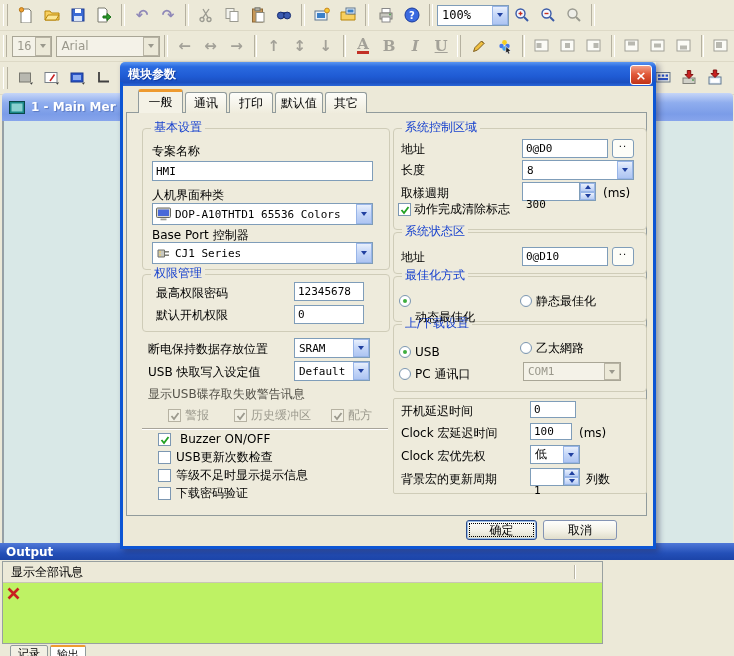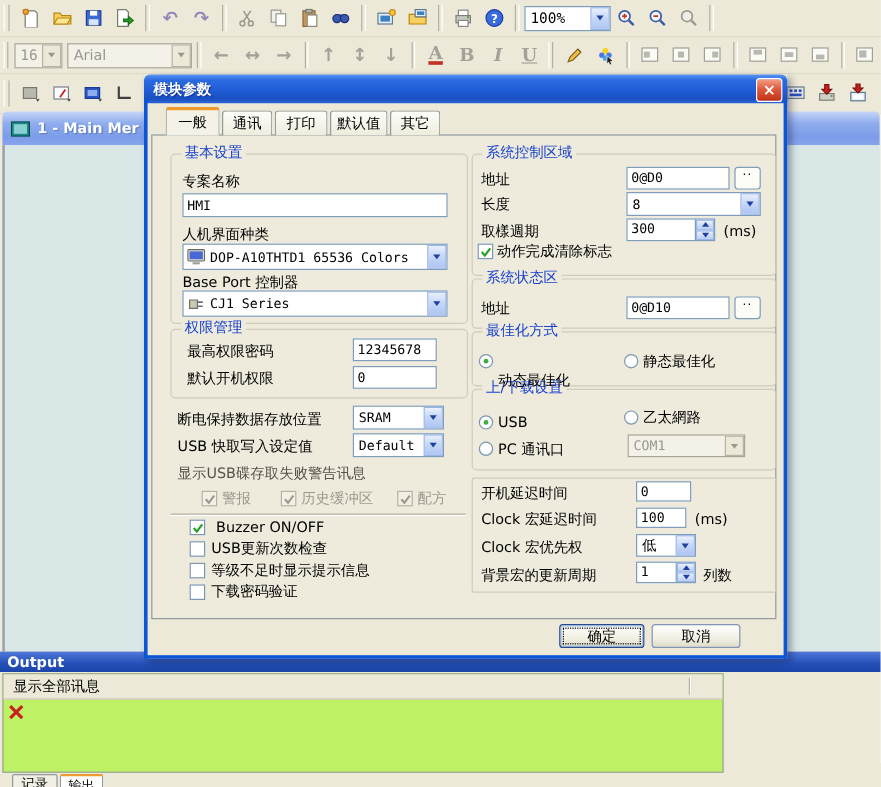--- a/index.html
+++ b/index.html
@@ -66,21 +66,21 @@
   .txt{position:absolute;border:1px solid #7f9db9;background:#fff;font:11px "DejaVu Sans Mono",monospace;
        padding:1px 3px;box-sizing:border-box;z-index:4;outline:none;}
   .ccombo{position:absolute;z-index:4;}
   .cb{position:absolute;width:13px;height:13px;border:1px solid #7c97b2;background:#fff;display:flex;
       align-items:center;justify-content:center;box-sizing:border-box;z-index:4;}
   .cb.dis{background:#f2f0e4;border-color:#b6b2a2;}
   .rd{position:absolute;width:12px;height:12px;border:1px solid #7c97b2;border-radius:50%;z-index:4;
       background:radial-gradient(circle at 40% 35%,#fff 55%,#dfe5ea);box-sizing:border-box;}
   .rd.on::after{content:"";position:absolute;left:3px;top:3px;width:4px;height:4px;border-radius:50%;background:#3fae3f;}
   .spinner{position:absolute;display:flex;border:1px solid #7f9db9;background:#fff;box-sizing:border-box;z-index:4;}
-  .spinval{flex:1;font:11px "DejaVu Sans Mono",monospace;padding:1px 3px;}
+  .spinval{flex:1;font:11px "DejaVu Sans Mono",monospace;padding:15px 3px;}
   .spincol{width:15px;display:flex;flex-direction:column;border-left:1px solid #7f9db9;}
   .spb{flex:1;background:linear-gradient(180deg,#e9f0fc,#b9cdf4);border:1px solid #98b5e8;display:flex;
        align-items:center;justify-content:center;box-sizing:border-box;}
   .tup{width:0;height:0;border-left:3px solid transparent;border-right:3px solid transparent;border-bottom:4px solid #2040a0;}
   .tdn{width:0;height:0;border-left:3px solid transparent;border-right:3px solid transparent;border-top:4px solid #2040a0;}
   .btn{position:absolute;background:linear-gradient(180deg,#fefefc,#f3f1e6 55%,#e0ddcb);border:1px solid #8494b4;
        border-radius:3px;font-size:12px;display:flex;align-items:center;justify-content:center;box-sizing:border-box;z-index:4;}
   .btn.def{border-color:#2a4a8c;box-shadow:inset 0 0 0 1px #9ec1ea;outline:1px dotted #000;outline-offset:-4px;}
   .sbtn{position:absolute;background:#fdfdf8;border:1px solid #7f9db9;border-radius:3px;font-size:10px;
         display:flex;align-items:flex-start;justify-content:center;letter-spacing:1px;line-height:8px;box-sizing:border-box;z-index:4;}

